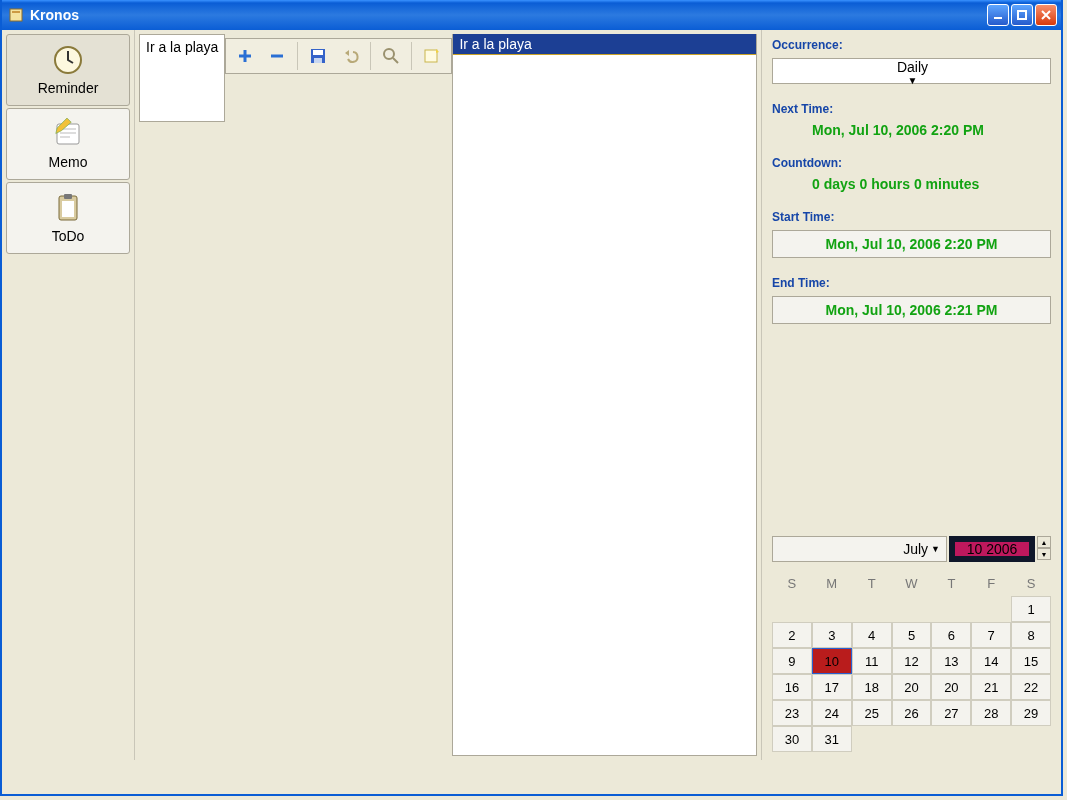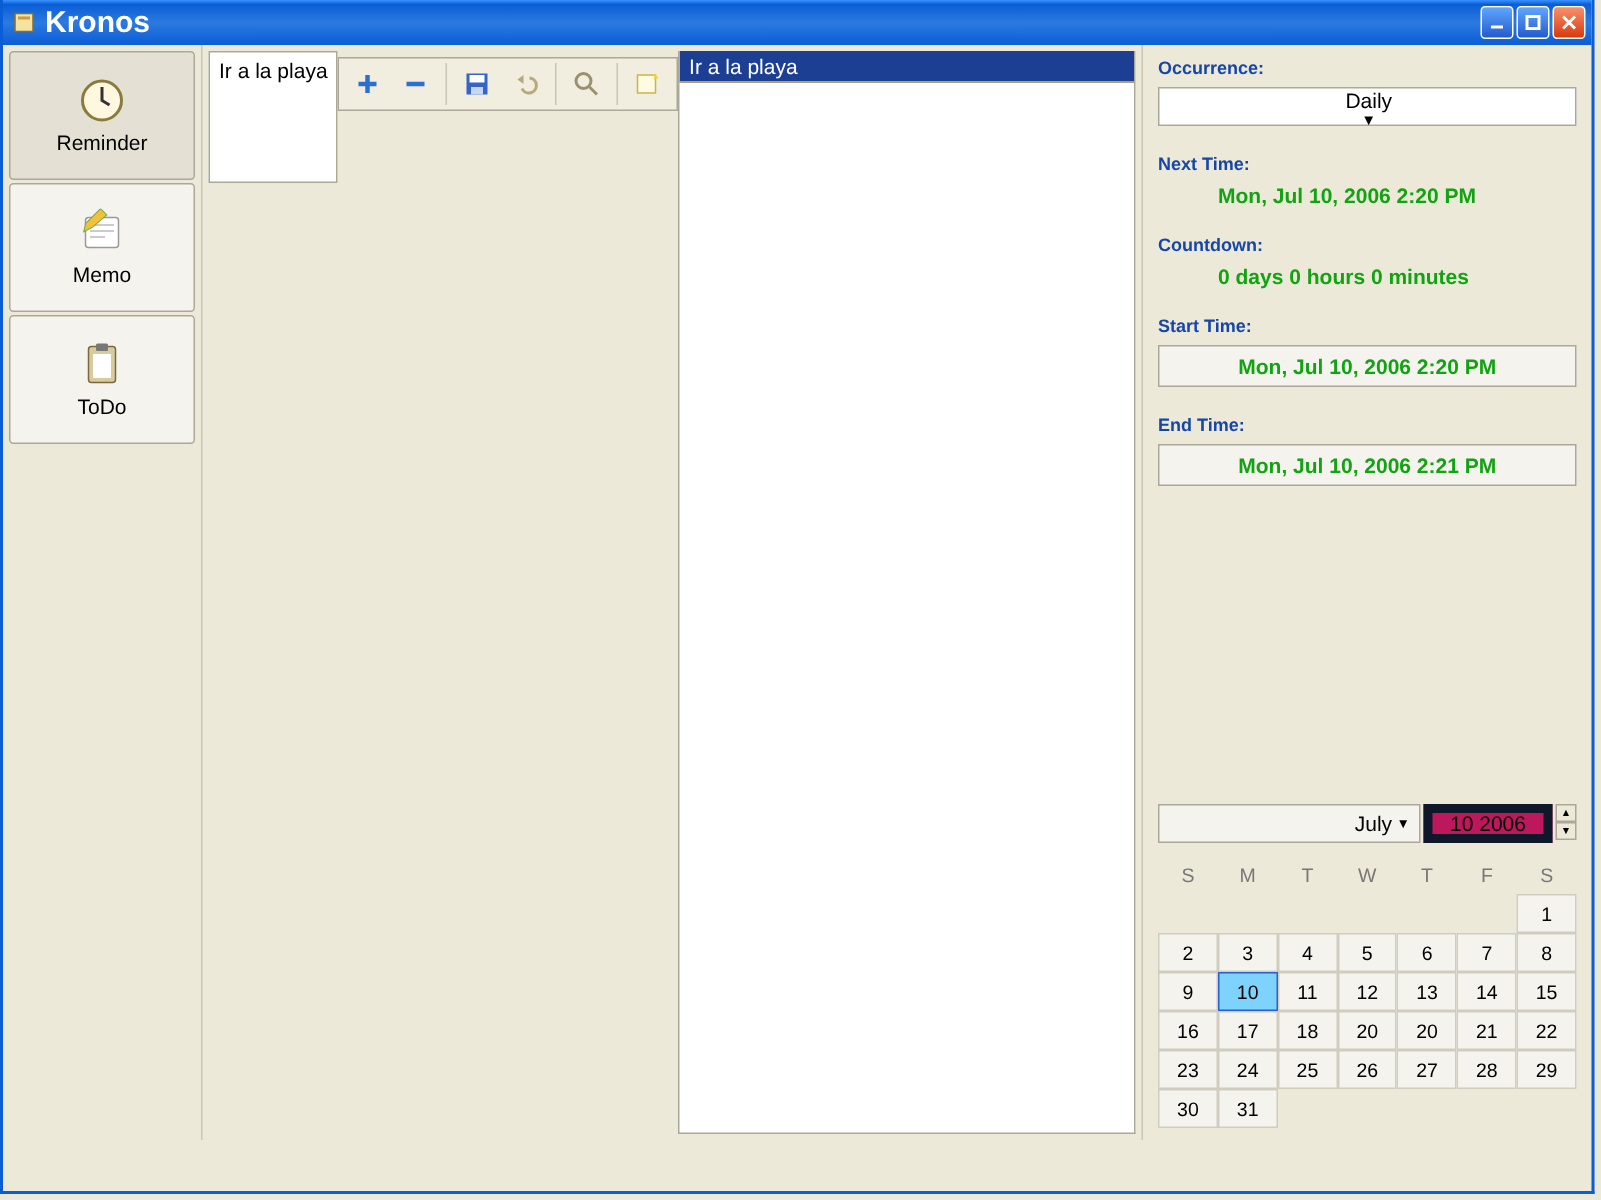--- a/index.html
+++ b/index.html
@@ -5,21 +5,21 @@
   * { box-sizing: border-box; margin: 0; padding: 0; font-family: Tahoma, Arial, sans-serif; }
   body { background: #ece9d8; width: 1067px; height: 800px; overflow: hidden; }
   .window { width: 1063px; height: 796px; border: 2px solid #0a5dd5; border-top: none; background: #ece9d8; }
   .titlebar {
     height: 30px;
     background: linear-gradient(to bottom, #3a92ff 0%, #0a5dd5 10%, #2c7ae0 50%, #0a5dd5 100%);
     display: flex; align-items: center; padding: 0 4px 0 6px;
     color: #fff;
   }
   .titlebar .app-icon { width: 16px; height: 16px; margin-right: 6px; display:inline-block; }
-  .titlebar .title { font-size: 20px; font-weight: bold; flex: 1; }
+  .titlebar .title { font-size: 14px; font-weight: bold; flex: 1; }
   .win-buttons { display: flex; gap: 2px; }
   .win-btn {
     width: 22px; height: 22px; border: 1px solid #fff; border-radius: 3px;
     display: flex; align-items: center; justify-content: center;
     background: linear-gradient(to bottom,#5ea6ff,#255bcc);
     cursor: pointer;
   }
   .win-btn.close { background: linear-gradient(to bottom,#f8906c,#d83a0c); }
   .win-btn svg { width: 12px; height: 12px; }
   .menubar {
@@ -32,21 +32,21 @@
     display: flex; height: 730px;
   }
   .sidebar {
     width: 133px; border-right: 1px solid #c9c6b8; padding: 4px;
     background: #ece9d8;
   }
   .side-tab {
     border: 1px solid #aca899; background: #f4f3ee;
     border-radius: 3px; margin-bottom: 2px;
     display:flex;flex-direction:column;align-items:center;justify-content:center;
-    height: 86px; cursor: pointer; font-size: 14px;
+    height: 72px; cursor: pointer; font-size: 14px;
   }
   .side-tab.active { background: #e4e1d4; }
   .side-icon { width: 32px; height: 32px; margin-bottom: 4px; display:flex;align-items:center;justify-content:center; }
   .center {
     flex: 1; display:flex; padding: 4px; min-width:0;
   }
   .note-box {
     background:#fff; border:1px solid #aca899; height:88px; padding:4px 6px; font-size:14px;
   }
   .toolbar {
@@ -100,21 +100,21 @@
   .calendar { margin-top:2px; }
   .cal-row { display:flex; }
   .cal-cell {
     width:40px; height:26px; display:flex;align-items:center;justify-content:center;
     font-size:13px;
   }
   .cal-dow { color:#777; }
   .cal-day {
     border:1px solid #d0cdbf; background:#f4f3ee; cursor:pointer; margin:0;
   }
-  .cal-day.sel { background:#7dd3fc; border-color:#2a5fd0; color:#000; font-weight:normal; }
+  .cal-day.sel { background:#b91c1c; border-color:#2a5fd0; color:#000; font-weight:normal; }
   .carr { font-size:9px; margin-left:3px; }
 </style>
 </head>
 <body>
 
 <div class="window">
   <div class="titlebar">
     <span class="app-icon">
       <svg viewBox="0 0 16 16">
           <rect x="2" y="2" width="12" height="12" fill="#f4e2a0" stroke="#8a6d2a"></rect>

